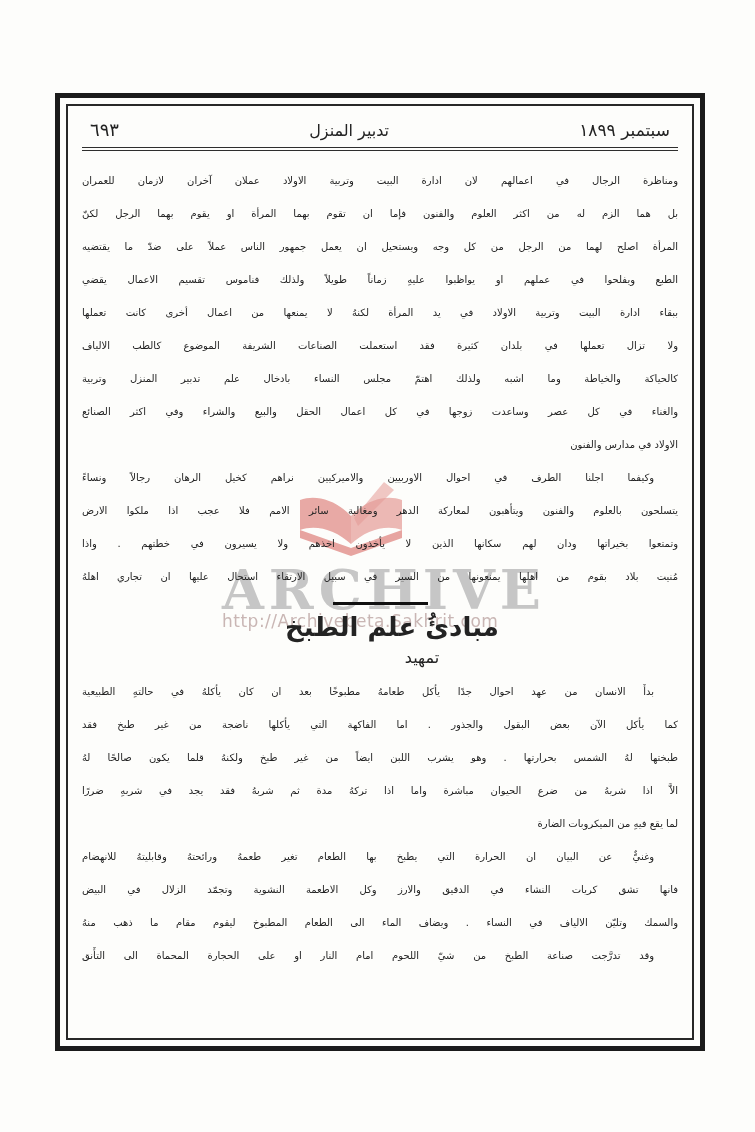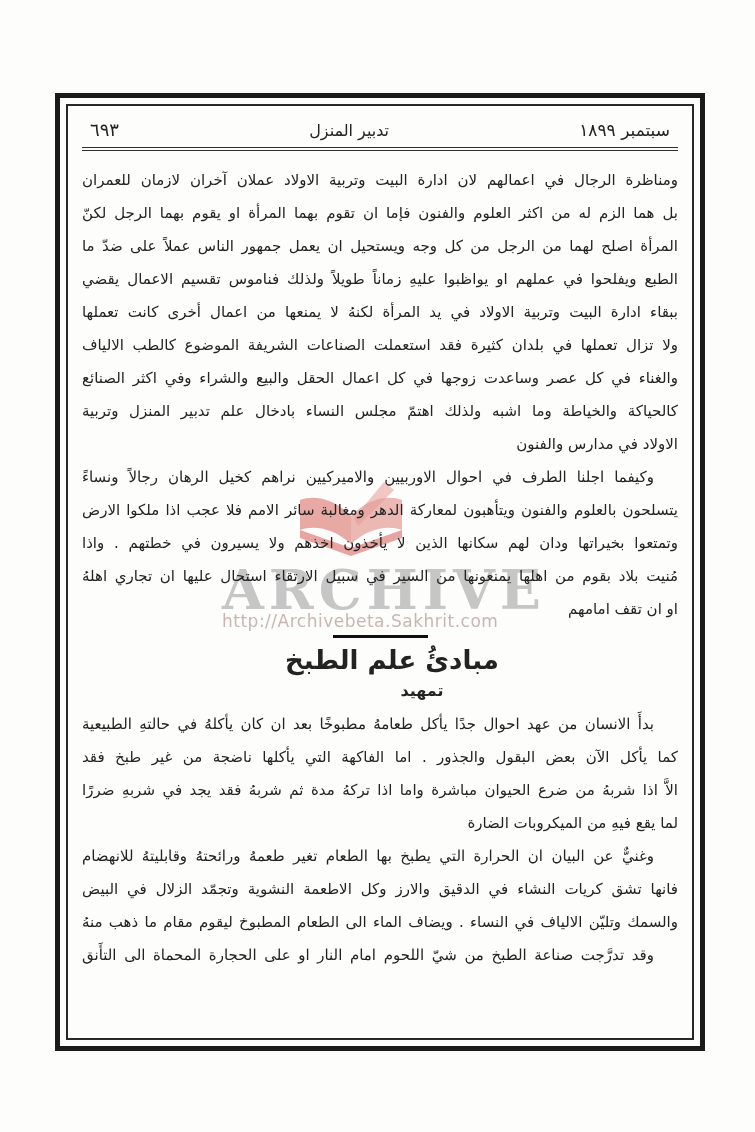--- a/index.html
+++ b/index.html
@@ -54,41 +54,41 @@
     padding:13px 8px 7px;
     border-bottom:4px double #2e2e2e;
     font-size:17px;
   }
   .header .title{font-size:16px;}
   .header .num{font-size:18px;letter-spacing:2px;}
   
   .body{padding-top:13px;position:relative;}
   .line{
     height:33px;line-height:33px;
-    font-size:15px;
+    font-size:10px;
     overflow:hidden;
     white-space:normal;
   }
   .l-j{text-align:justify;text-align-last:justify;}
   .l-s{text-align:right;}
-  .indent{padding-right:24px;font-family:Liberation Serif, serif;}
+  .indent{padding-right:24px;}
   .divider{
     width:95px;height:0;
     border-top:3px solid #101010;
     margin:9px auto 1px;
   }
   .heading{
     margin:6px 0 2px;
     text-align:center;font-size:26px;font-weight:bold;
     transform:translateX(12px);
     height:32px;line-height:32px;
   }
   .subheading{
     margin:0 0 4px;
-    text-align:center;font-size:16px;font-weight:bold;
+    text-align:center;font-size:16px;font-weight:normal;
     transform:translateX(42px);
     height:26px;line-height:26px;
   }
 </style>
 </head>
 <body>
 
 <div class="page">
 
   <div class="watermark">
@@ -113,33 +113,33 @@
         <span class="num">٦٩٣</span>
       </div>
 
       <div class="body" dir="rtl">
           <div class="line l-j">ومناظرة الرجال في اعمالهم لان ادارة البيت وتربية الاولاد عملان آخران لازمان للعمران</div>
           <div class="line l-j">بل هما الزم له من اكثر العلوم والفنون فإما ان تقوم بهما المرأة او يقوم بهما الرجل لكنّ</div>
           <div class="line l-j">المرأة اصلح لهما من الرجل من كل وجه ويستحيل ان يعمل جمهور الناس عملاً على ضدّ ما يقتضيه</div>
           <div class="line l-j">الطبع ويفلحوا في عملهم او يواظبوا عليهِ زماناً طويلاً ولذلك فناموس تقسيم الاعمال يقضي</div>
           <div class="line l-j">ببقاء ادارة البيت وتربية الاولاد في يد المرأة لكنهُ لا يمنعها من اعمال أخرى كانت تعملها</div>
           <div class="line l-j">ولا تزال تعملها في بلدان كثيرة فقد استعملت الصناعات الشريفة الموضوع كالطب الالياف</div>
+          <div class="line l-j">كالحياكة والخياطة وما اشبه ولذلك اهتمّ مجلس النساء بادخال علم تدبير المنزل وتربية</div>
           <div class="line l-j">والغناء في كل عصر وساعدت زوجها في كل اعمال الحقل والبيع والشراء وفي اكثر الصنائع</div>
-          <div class="line l-j">كالحياكة والخياطة وما اشبه ولذلك اهتمّ مجلس النساء بادخال علم تدبير المنزل وتربية</div>
           <div class="line l-s">الاولاد في مدارس والفنون</div>
           <div class="line l-j indent">وكيفما اجلنا الطرف في احوال الاوربيين والاميركيين نراهم كخيل الرهان رجالاً ونساءً</div>
           <div class="line l-j">يتسلحون بالعلوم والفنون ويتأهبون لمعاركة الدهر ومغالبة سائر الامم فلا عجب اذا ملكوا الارض</div>
           <div class="line l-j">وتمتعوا بخيراتها ودان لهم سكانها الذين لا يأخذون اخذهم ولا يسيرون في خطتهم . واذا</div>
           <div class="line l-j">مُنيت بلاد بقوم من اهلها يمنعونها من السير في سبيل الارتقاء استحال عليها ان تجاري اهلهُ</div>
-          <div class="line l-s">او ان تقف امامهم</div>
           <div class="divider"></div>
           <div class="heading">مبادئُ علم الطبخ</div>
           <div class="subheading">تمهيد</div>
           <div class="line l-j indent">بدأَ الانسان من عهد احوال جدًا يأكل طعامهُ مطبوخًا بعد ان كان يأكلهُ في حالتهِ الطبيعية</div>
           <div class="line l-j">كما يأكل الآن بعض البقول والجذور . اما الفاكهة التي يأكلها ناضجة من غير طبخ فقد</div>
+          <div class="line l-j">طبختها لهُ الشمس بحرارتها . وهو يشرب اللبن ايضاً من غير طبخ ولكنهُ قلما يكون صالحًا لهُ</div>
           <div class="line l-j">الاَّ اذا شربهُ من ضرع الحيوان مباشرة واما اذا تركهُ مدة ثم شربهُ فقد يجد في شربهِ ضررًا</div>
           <div class="line l-s">لما يقع فيهِ من الميكروبات الضارة</div>
           <div class="line l-j indent">وغنيٌّ عن البيان ان الحرارة التي يطبخ بها الطعام تغير طعمهُ ورائحتهُ وقابليتهُ للانهضام</div>
           <div class="line l-j">فانها تشق كريات النشاء في الدقيق والارز وكل الاطعمة النشوية وتجمّد الزلال في البيض</div>
           <div class="line l-j">والسمك وتليّن الالياف في النساء . ويضاف الماء الى الطعام المطبوخ ليقوم مقام ما ذهب منهُ</div>
           <div class="line l-j indent">وقد تدرَّجت صناعة الطبخ من شيّ اللحوم امام النار او على الحجارة المحماة الى التأَنق</div>
         </div>
 
     </div>
   </div>

